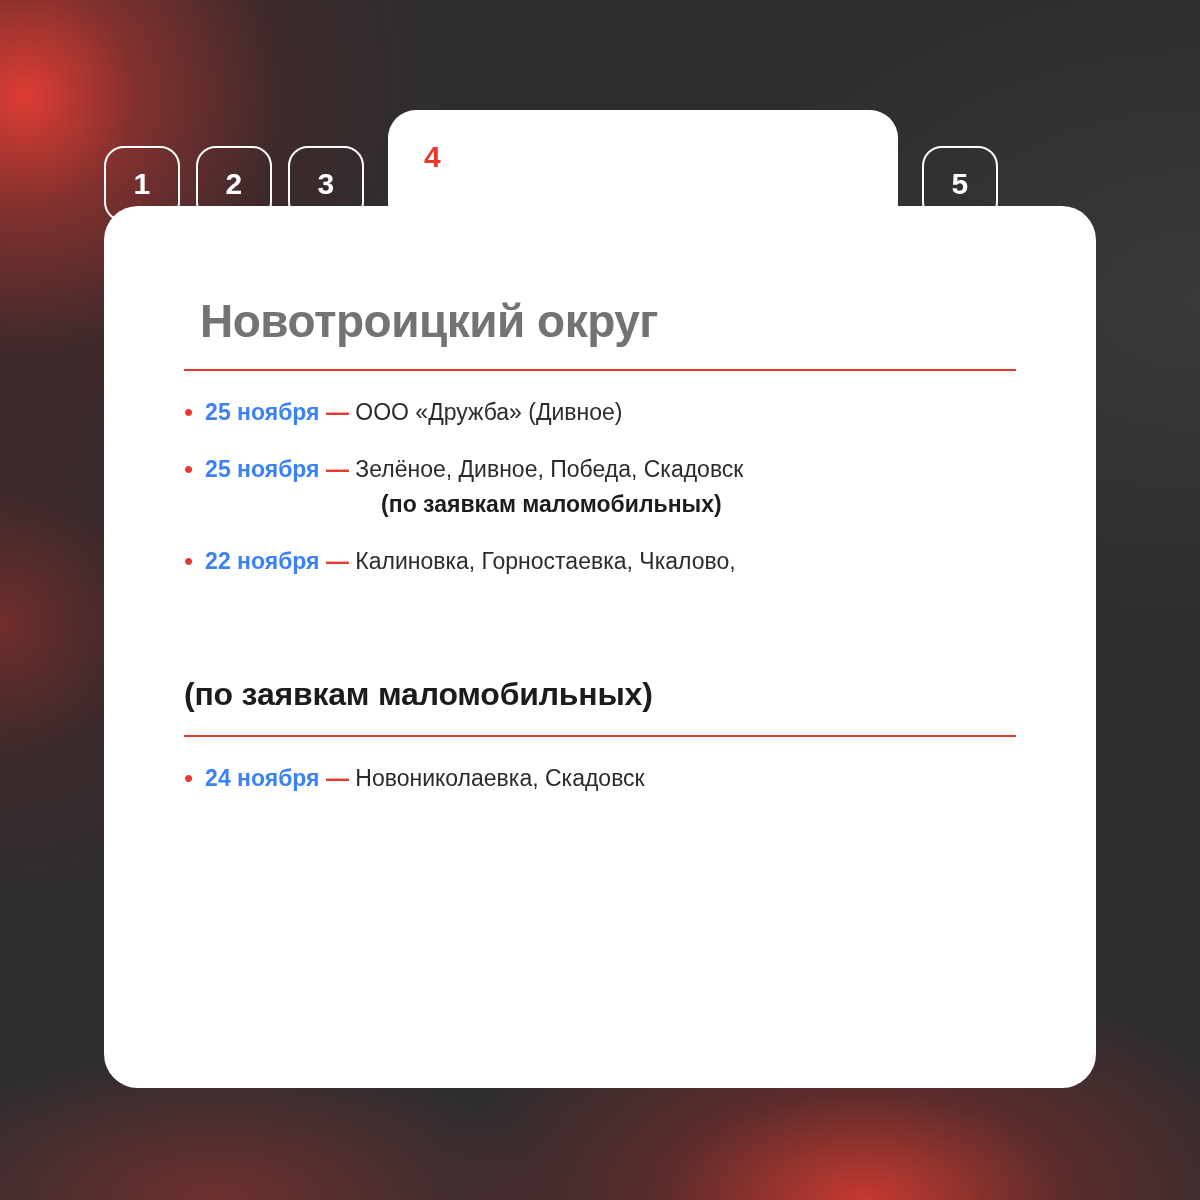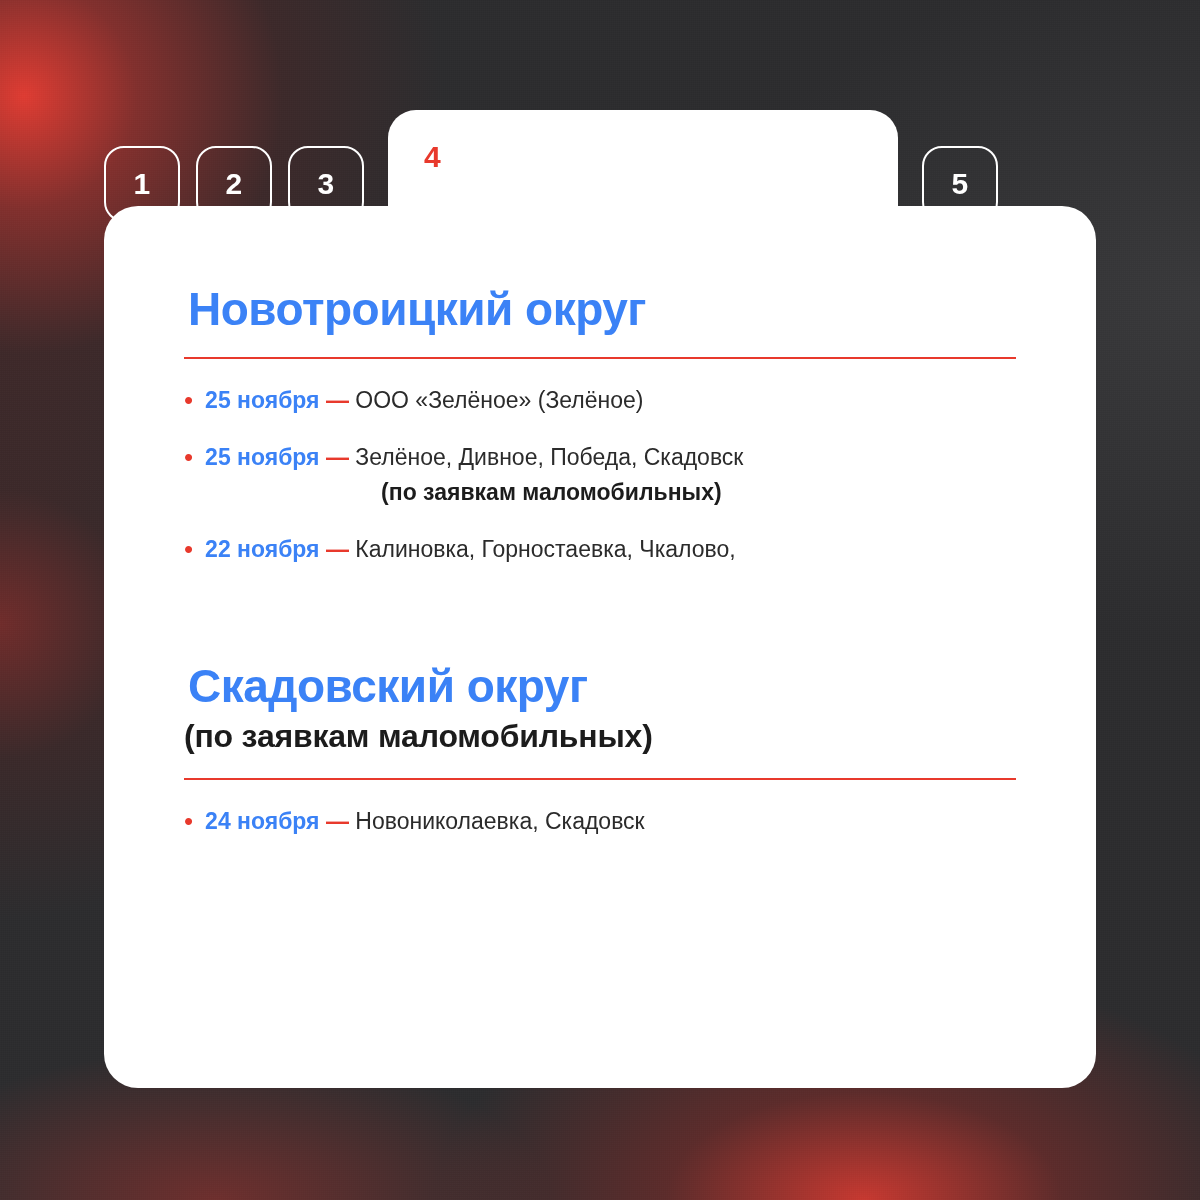--- a/index.html
+++ b/index.html
@@ -84,26 +84,26 @@
     width: 992px;
     height: 882px;
     background: #ffffff;
     border-radius: 34px;
     z-index: 2;
     box-sizing: border-box;
     padding: 74px 80px 0 80px;
   }
 
   .section-title {
-    color: #3b82f6;
+    color: #737373;
     font-size: 46px;
     font-weight: 700;
     line-height: 1.1;
     letter-spacing: -0.5px;
-    margin: 4px;
+    margin: 16px;
   }
   .section-subtitle {
     color: #1c1c1c;
     font-size: 32px;
     font-weight: 700;
     line-height: 1.2;
     margin: 6px 0 0 0;
     letter-spacing: -0.2px;
   }
   .divider {
@@ -185,21 +185,21 @@
 <div class="card">
 
   <h1 class="section-title">Новотроицкий округ</h1>
   <div class="divider"></div>
 
   <div class="entry">
     <span class="bullet">•</span>
     <div class="entry-body">
       <span class="entry-date">25 ноября</span>
       <span class="entry-dash">—</span>
-      <span class="entry-text">ООО «Зелёное» (Зелёное)</span>
+      <span class="entry-text">ООО «Дружба» (Дивное)</span>
     </div>
   </div>
 
   <div class="entry">
     <span class="bullet">•</span>
     <div class="entry-body">
       <span class="entry-date">25 ноября</span>
       <span class="entry-dash">—</span>
       <span class="entry-text">Зелёное, Дивное, Победа, Скадовск</span>
       <span class="entry-line2 entry-note">(по заявкам маломобильных)</span>
@@ -210,21 +210,20 @@
     <span class="bullet">•</span>
     <div class="entry-body">
       <span class="entry-date">22 ноября</span>
       <span class="entry-dash">—</span>
       <span class="entry-text">Калиновка, Горностаевка, Чкалово,</span>
     </div>
   </div>
 
   <div class="section-gap"></div>
 
-  <h1 class="section-title">Скадовский округ</h1>
   <p class="section-subtitle">(по заявкам маломобильных)</p>
   <div class="divider"></div>
 
   <div class="entry">
     <span class="bullet">•</span>
     <div class="entry-body">
       <span class="entry-date">24 ноября</span>
       <span class="entry-dash">—</span>
       <span class="entry-text"> Новониколаевка, Скадовск</span>
     </div>

